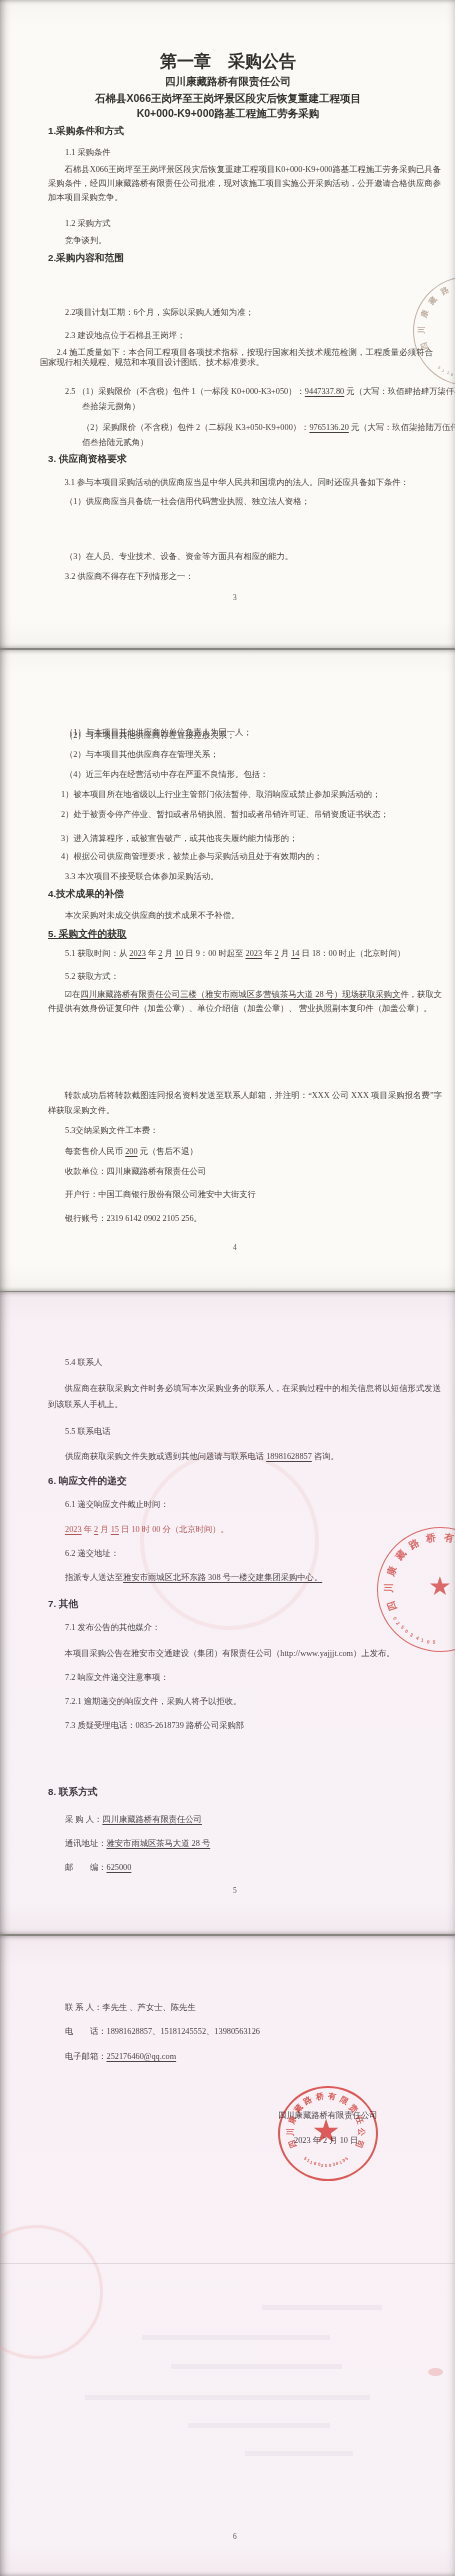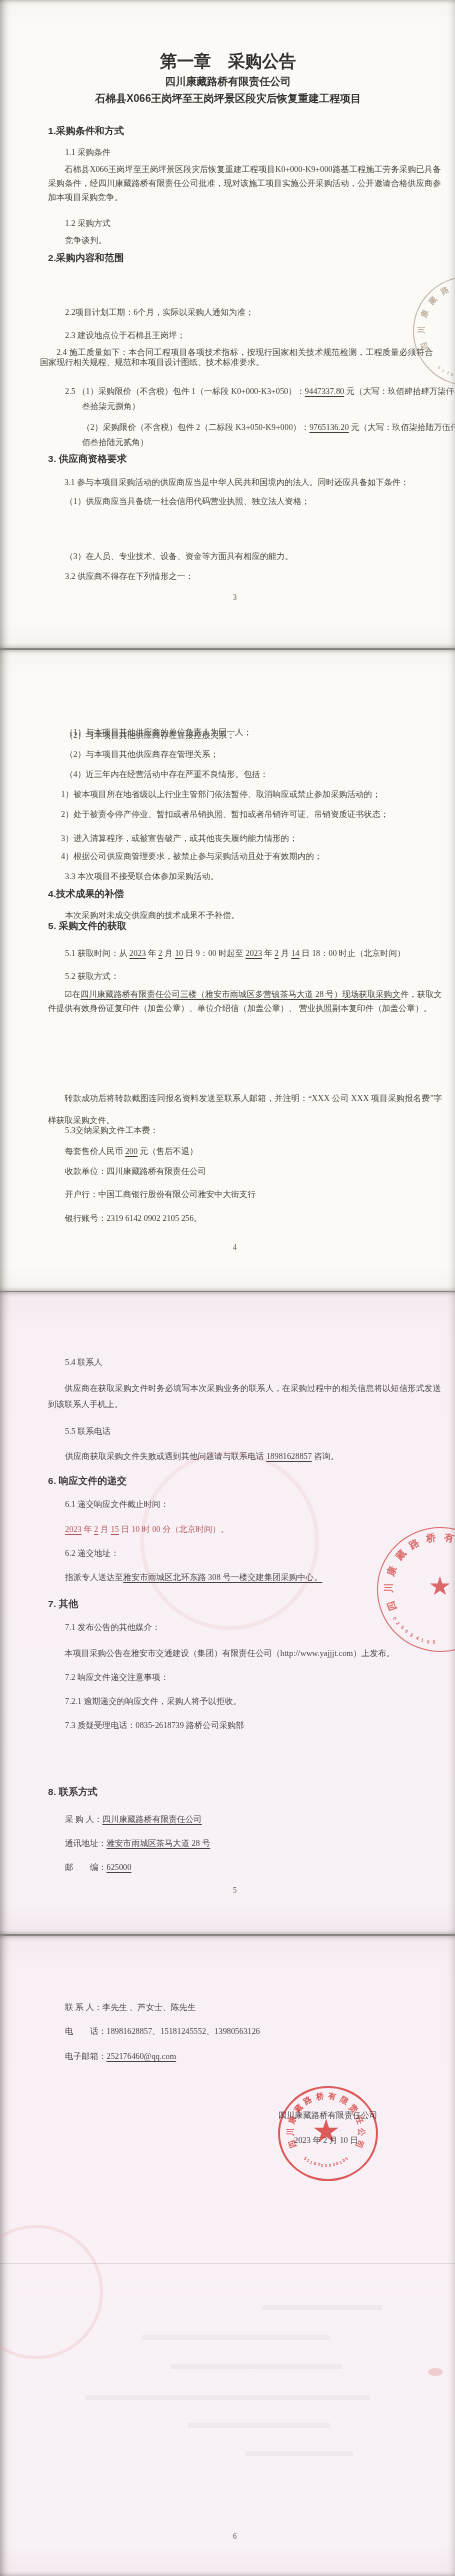--- a/index.html
+++ b/index.html
@@ -30,20 +30,21 @@
 </head>
 <body>
 
 <div class="stack">
 
   <div class="page white" id="page-1" style="height:648px">
     <div class="pagenum" style="top:593px">3</div>
   <div class="blk title" style="top: 55px; left: 0px; width: 100%; text-align: center;"><span>第一章　采购公告</span></div>
       <div class="blk subtitle" style="top: 74px; left: 0px; width: 100%; text-align: center;"><span>四川康藏路桥有限责任公司</span></div>
       <div class="blk subtitle" style="top: 91px; left: 0px; width: 100%; text-align: center;"><span>石棉县X066王岗坪至王岗坪景区段灾后恢复重建工程项目</span></div>
+      <div class="blk subtitle" style="top: 106px; left: 0px; width: 100%; text-align: center;"><span>K0+000-K9+000路基工程施工劳务采购</span></div>
       <div class="blk h" style="top: 124px; left: 48px;"><span>1.采购条件和方式</span></div>
       <div class="blk" style="top: 146px; left: 65px;"><span>1.1 采购条件</span></div>
       <div class="blk ind" style="top: 163px; left: 48px; width: 393px; line-height: 14px;"><span>石棉县X066王岗坪至王岗坪景区段灾后恢复重建工程项目K0+000-K9+000路基工程施工劳务采购已具备采购条件，经四川康藏路桥有限责任公司批准，现对该施工项目实施公开采购活动，公开邀请合格供应商参加本项目采购竞争。</span></div>
       <div class="blk" style="top: 217px; left: 65px;"><span>1.2 采购方式</span></div>
       <div class="blk" style="top: 234px; left: 65px;"><span>竞争谈判。</span></div>
       <div class="blk h" style="top: 251px; left: 48px;"><span>2.采购内容和范围</span></div>
       <div class="blk" style="top: 306px; left: 65px;"><span>2.2项目计划工期：6个月，实际以采购人通知为准；</span></div>
       <div class="blk" style="top: 329px; left: 65px;"><span>2.3 建设地点位于石棉县王岗坪；</span></div>
       <div class="blk ind" style="top: 348px; left: 40px; width: 393px; line-height: 10px;"><span>2.4 施工质量如下：本合同工程项目各项技术指标，按现行国家相关技术规范检测，工程质量必须符合国家现行相关规程、规范和本项目设计图纸、技术标准要求。</span></div>
       <div class="blk" style="top: 384px; left: 48px; width: 393px; line-height: 15px; padding-left: 34px; text-indent: -17px;"><span>2.5 （1）采购限价（不含税）包件 1（一标段 K0+000-K3+050）：</span><span class="u">9447337.80</span><span> 元（大写：玖佰肆拾肆万柒仟叁佰叁拾柒元捌角）</span></div>
@@ -75,25 +76,25 @@
       <div class="blk" style="top: 79px; left: 65px;"><span>（2）与本项目其他供应商存在直接控股关系；</span></div>
       <div class="blk" style="top: 98px; left: 65px;"><span>（2）与本项目其他供应商存在管理关系；</span></div>
       <div class="blk" style="top: 118px; left: 65px;"><span>（4）近三年内在经营活动中存在严重不良情形。包括：</span></div>
       <div class="blk" style="top: 138px; left: 61px;"><span>1）被本项目所在地省级以上行业主管部门依法暂停、取消响应或禁止参加采购活动的；</span></div>
       <div class="blk" style="top: 158px; left: 61px;"><span>2）处于被责令停产停业、暂扣或者吊销执照、暂扣或者吊销许可证、吊销资质证书状态；</span></div>
       <div class="blk" style="top: 182px; left: 61px;"><span>3）进入清算程序，或被宣告破产，或其他丧失履约能力情形的；</span></div>
       <div class="blk" style="top: 200px; left: 61px;"><span>4）根据公司供应商管理要求，被禁止参与采购活动且处于有效期内的；</span></div>
       <div class="blk" style="top: 220px; left: 65px;"><span>3.3 本次项目不接受联合体参加采购活动。</span></div>
       <div class="blk h" style="top: 237px; left: 48px;"><span>4.技术成果的补偿</span></div>
       <div class="blk" style="top: 259px; left: 65px;"><span>本次采购对未成交供应商的技术成果不予补偿。</span></div>
-      <div class="blk h" style="top: 269px; left: 48px;"><span>5. 采购文件的获取</span></div>
+      <div class="blk h" style="top: 277px; left: 48px; text-decoration: underline;"><span>5. 采购文件的获取</span></div>
       <div class="blk" style="top: 297px; left: 65px;"><span>5.1 获取时间：从 </span><span class="u">2023</span><span> 年 </span><span class="u">2</span><span> 月 </span><span class="u">10</span><span> 日 9：00 时起至 </span><span class="u">2023</span><span> 年 </span><span class="u">2</span><span> 月 </span><span class="u">14</span><span> 日 18：00 时止（北京时间）</span></div>
       <div class="blk" style="top: 320px; left: 65px;"><span>5.2 获取方式：</span></div>
       <div class="blk ind" style="top: 338px; left: 48px; width: 394px; line-height: 14.5px;"><span>☑在</span><span class="u">四川康藏路桥有限责任公司三楼（雅安市雨城区多营镇茶马大道 28 号）现场获取采购文</span><span>件，获取文件提供有效身份证复印件（加盖公章）、单位介绍信（加盖公章）、 营业执照副本复印件（加盖公章）。</span></div>
-      <div class="blk ind" style="top: 438px; left: 48px; width: 394px; line-height: 22px;"><span>转款成功后将转款截图连同报名资料发送至联系人邮箱，并注明：“XXX 公司 XXX 项目采购报名费”字样获取采购文件。</span></div>
+      <div class="blk ind" style="top: 438px; left: 48px; width: 394px; line-height: 15px;"><span>转款成功后将转款截图连同报名资料发送至联系人邮箱，并注明：“XXX 公司 XXX 项目采购报名费”字样获取采购文件。</span></div>
       <div class="blk" style="top: 474px; left: 65px;"><span>5.3交纳采购文件工本费：</span></div>
       <div class="blk" style="top: 495px; left: 65px;"><span>每套售价人民币 </span><span class="u">200</span><span> 元（售后不退）</span></div>
       <div class="blk" style="top: 515px; left: 65px;"><span>收款单位：四川康藏路桥有限责任公司</span></div>
       <div class="blk" style="top: 538px; left: 65px;"><span>开户行：中国工商银行股份有限公司雅安中大街支行</span></div>
       <div class="blk" style="top: 562px; left: 65px;"><span>银行账号：2319 6142 0902 2105 256。</span></div>
     </div>
 
   <div class="page-gap"></div>
 
   <div class="page pink" id="page-3" style="height:642px">

